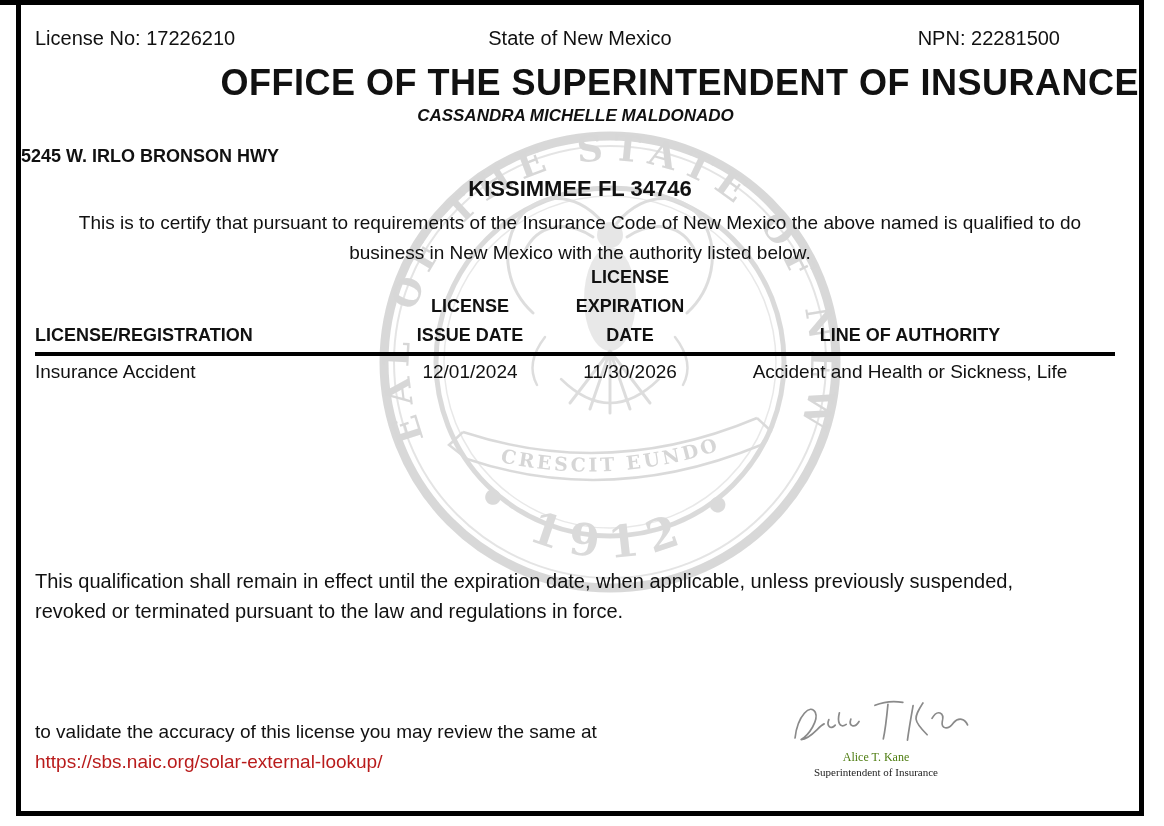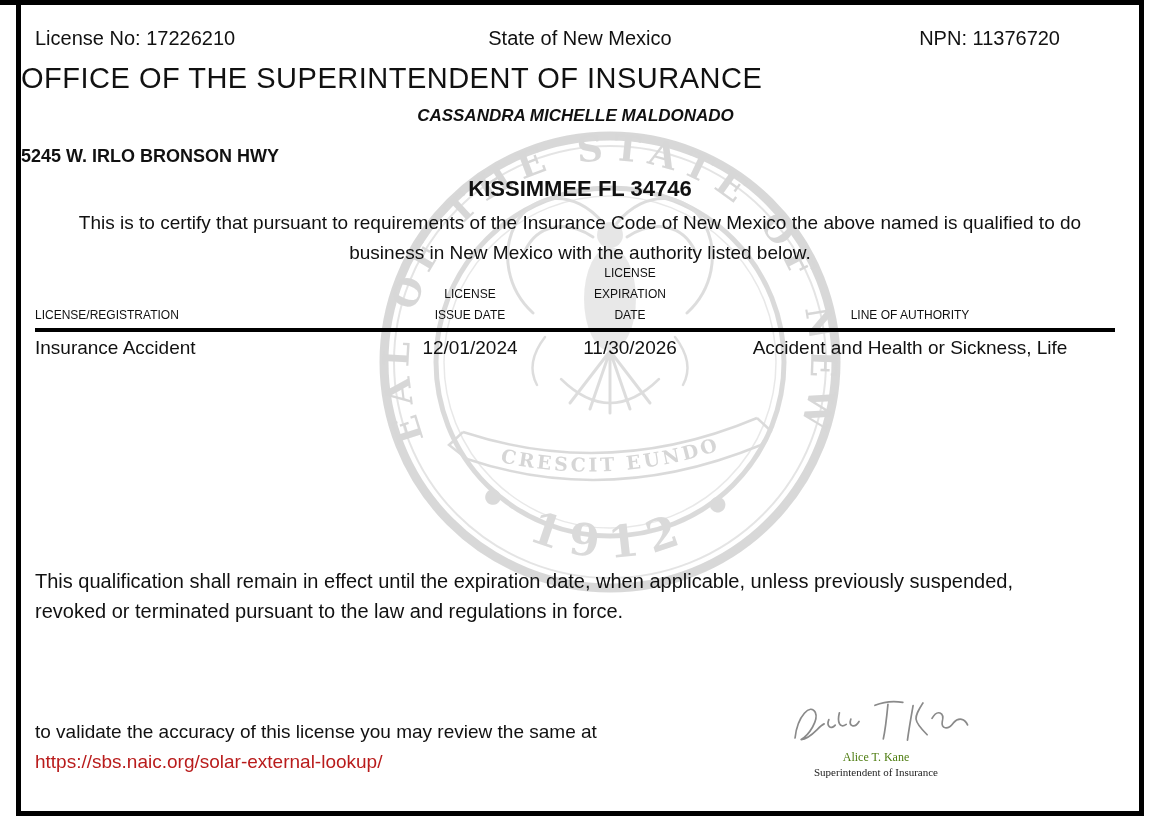--- a/index.html
+++ b/index.html
@@ -18,37 +18,37 @@
   .seal{position:absolute;left:354px;top:122px;width:470px;height:470px;z-index:1;
         filter:blur(0.4px);opacity:0.55;}
   
   .hdr{
     position:absolute;top:22px;left:0;right:0;display:grid;
     grid-template-columns:1fr auto 1fr;align-items:baseline;font-size:20px;
   }
   .hdr .l{text-align:left;padding-left:14px;}
   .hdr .c{text-align:center;}
   .hdr .r{text-align:right;padding-right:79px;}
-  .title{position:absolute;top:57px;left:0;right:0;text-align:left;
-         font-size:29px;font-weight:normal;letter-spacing:0.5px;}
+  .title{position:absolute;top:57px;left:0;right:0;text-align:right;
+         font-size:36px;font-weight:bold;letter-spacing:0.5px;}
   .name{position:absolute;top:101px;left:0;right:9px;text-align:center;
         font-size:17px;font-weight:bold;font-style:italic;}
   .addr1{position:absolute;top:141px;left:0;right:0;
          font-size:18px;font-weight:bold;}
   .addr2{position:absolute;top:171px;left:0;right:0;text-align:center;
          font-size:22px;font-weight:bold;}
   .cert{position:absolute;top:203px;left:29px;width:1060px;text-align:center;
         font-size:19px;line-height:30px;}
   
   .tbl{position:absolute;top:258px;left:14px;width:1080px;}
   .tbl .thead{
     display:grid;grid-template-columns:350px 170px 150px 410px;
     align-items:end;border-bottom:4px solid #000;padding-bottom:2px;
   }
-  .tbl .thead .th{font-weight:normal;font-size:12px;line-height:21px;white-space:pre-line;}
+  .tbl .thead .th{font-weight:bold;font-size:18px;line-height:29px;white-space:pre-line;}
   .tbl .trow{
     display:grid;grid-template-columns:350px 170px 150px 410px;
     font-size:19px;padding-top:5px;
   }
   .ta-l{text-align:left;} .ta-c{text-align:center;}
   .qual{position:absolute;top:561px;left:14px;width:1050px;
         font-size:20px;line-height:30px;text-align:left;}
   .validate{position:absolute;top:712px;left:14px;font-size:19px;line-height:30px;}
   .validate a{color:#b91c1c;text-decoration:none;}
   
@@ -103,21 +103,21 @@
     <text font-size="19" letter-spacing="3" fill="#b5b5b5" font-weight="bold">
       <textPath href="#mottoArc" startOffset="50%" text-anchor="middle">CRESCIT EUNDO</textPath>
     </text>
   </svg>
 
   <div class="layer-text">
 
     <div class="hdr">
       <div class="l">License No: 17226210</div>
       <div class="c">State of New Mexico</div>
-      <div class="r">NPN: 11376720</div>
+      <div class="r">NPN: 22281500</div>
     </div>
 
     <div class="title">OFFICE OF THE SUPERINTENDENT OF INSURANCE</div>
 
     <div class="name">CASSANDRA MICHELLE MALDONADO</div>
     <div class="addr1">5245 W. IRLO BRONSON HWY</div>
     <div class="addr2">KISSIMMEE FL 34746</div>
 
     <div class="cert">This is to certify that pursuant to requirements of the Insurance Code of New Mexico the above named is qualified to do business in New Mexico with the authority listed below.</div>
 

